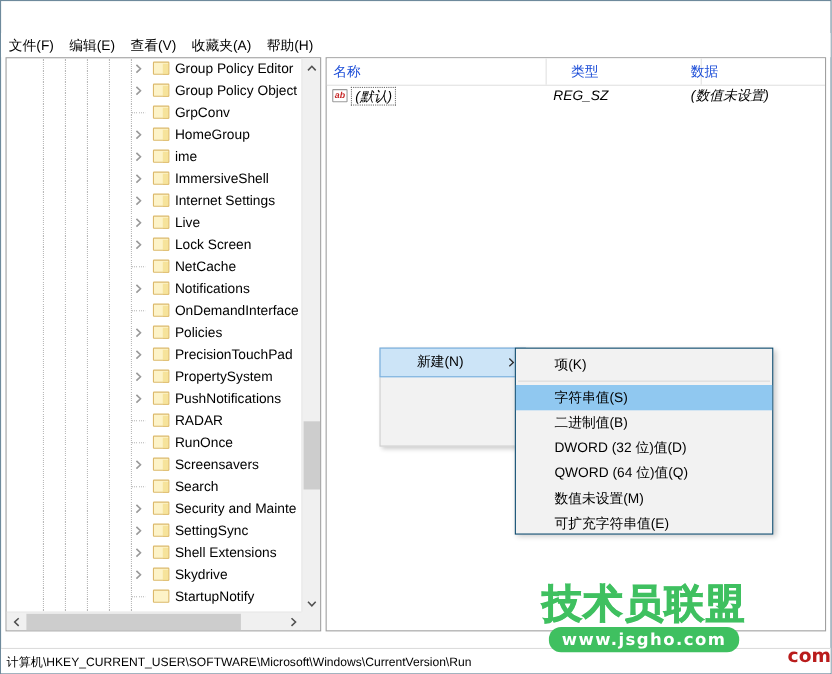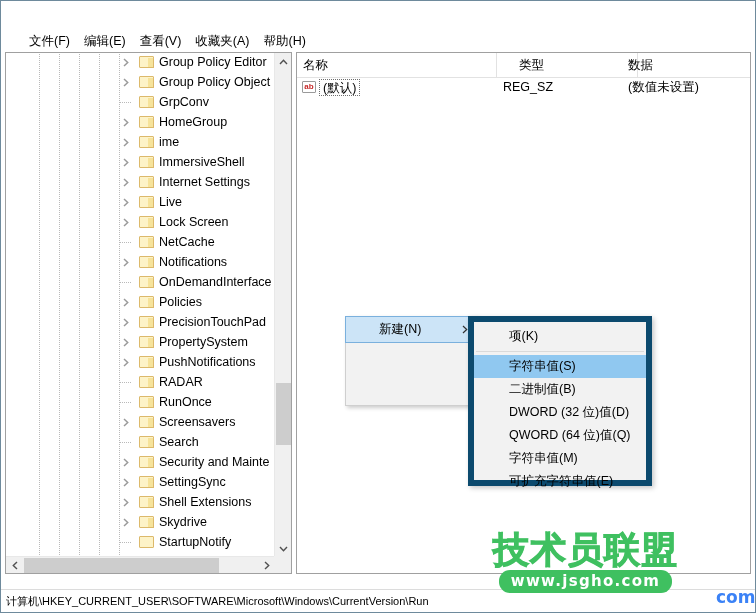--- a/index.html
+++ b/index.html
@@ -66,21 +66,21 @@
 
   
   #menubar {
     position: absolute;
     left: 0; top: 29px;
     width: 754px;
     height: 22px;
     background: #ffffff;
     display: flex;
     align-items: center;
-    padding-left: 21px;
+    padding-left: 0;
     box-sizing: border-box;
   }
   .menu-item {
     font-size: 12.5px;
     color: #000000;
     padding: 2px 7px 2px 7px;
     white-space: nowrap;
     cursor: default;
   }
 
@@ -251,37 +251,38 @@
     height: 24px;
     background: #ffffff;
     border-bottom: 1px solid #e2e2e2;
   }
   .hcell {
     position: absolute;
     top: 0;
     height: 24px;
     line-height: 24px;
     font-size: 12.5px;
-    color: #000000;
+    color: #1d4ed8;
     padding-left: 6px;
     box-sizing: border-box;
     border-right: 1px solid #e2e2e2;
   }
   #hc-name { left: 0px;   width: 200px; }
   #hc-type { left: 216px; width: 125px; }
   #hc-data { left: 325px; width: 128px; border-right: none; }
 
   #list-rows {
     position: absolute;
     left: 0; top: 24px;
     width: 453px;
   }
   .lrow {
     position: relative;
     height: 21px;
+    font-style: italic;
   }
   .abicon {
     position: absolute;
     left: 5px; top: 4px;
     width: 14px; height: 12px;
     background: #ffffff;
     border: 1px solid #9a9a9a;
     border-radius: 1px;
     box-sizing: border-box;
     font-size: 8px;
@@ -368,24 +369,24 @@
     right: 9px;
     top: 0;
     height: 25px;
     display: flex;
     align-items: center;
   }
 
   #submenu {
     position: absolute;
     left: 467px; top: 264px;
-    width: 184px;
+    width: 235px;
     height: 170px;
     background: #f2f2f2;
-    border: 6px solid #0c4a6e;
+    border: 1px solid #0c4a6e;
     box-sizing: border-box;
     z-index: 45;
     box-shadow: 2px 2px 5px rgba(0,0,0,0.22);
     padding-top: 3px;
   }
   .smitem {
     position: relative;
     height: 23px;
     display: flex;
     align-items: center;
@@ -435,21 +436,21 @@
     border-radius: 11px;
     white-space: nowrap;
   }
   #wm-pink {
     position: absolute;
     left: 715px;
     top: 586px;
     font-family: "DejaVu Sans", sans-serif;
     font-size: 17px;
     font-weight: bold;
-    color: #3b82f6;
+    color: #b91c1c;
     z-index: 59;
     white-space: nowrap;
     pointer-events: none;
   }
 </style>
 </head>
 <body>
 
 <div id="window">
 
@@ -806,21 +807,21 @@
       </div>
     </div>
 
     <div id="submenu">
       <div class="smitem">项(K)</div>
       <div class="smsep"></div>
       <div class="smitem hl">字符串值(S)</div>
       <div class="smitem">二进制值(B)</div>
       <div class="smitem">DWORD (32 位)值(D)</div>
       <div class="smitem">QWORD (64 位)值(Q)</div>
-      <div class="smitem">字符串值(M)</div>
+      <div class="smitem">数值未设置(M)</div>
       <div class="smitem">可扩充字符串值(E)</div>
     </div>
 
   </div>
 
   <div id="statusbar">
     <span id="status-text">计算机\HKEY_CURRENT_USER\SOFTWARE\Microsoft\Windows\CurrentVersion\Run</span>
   </div>
 
   <div id="watermark">

